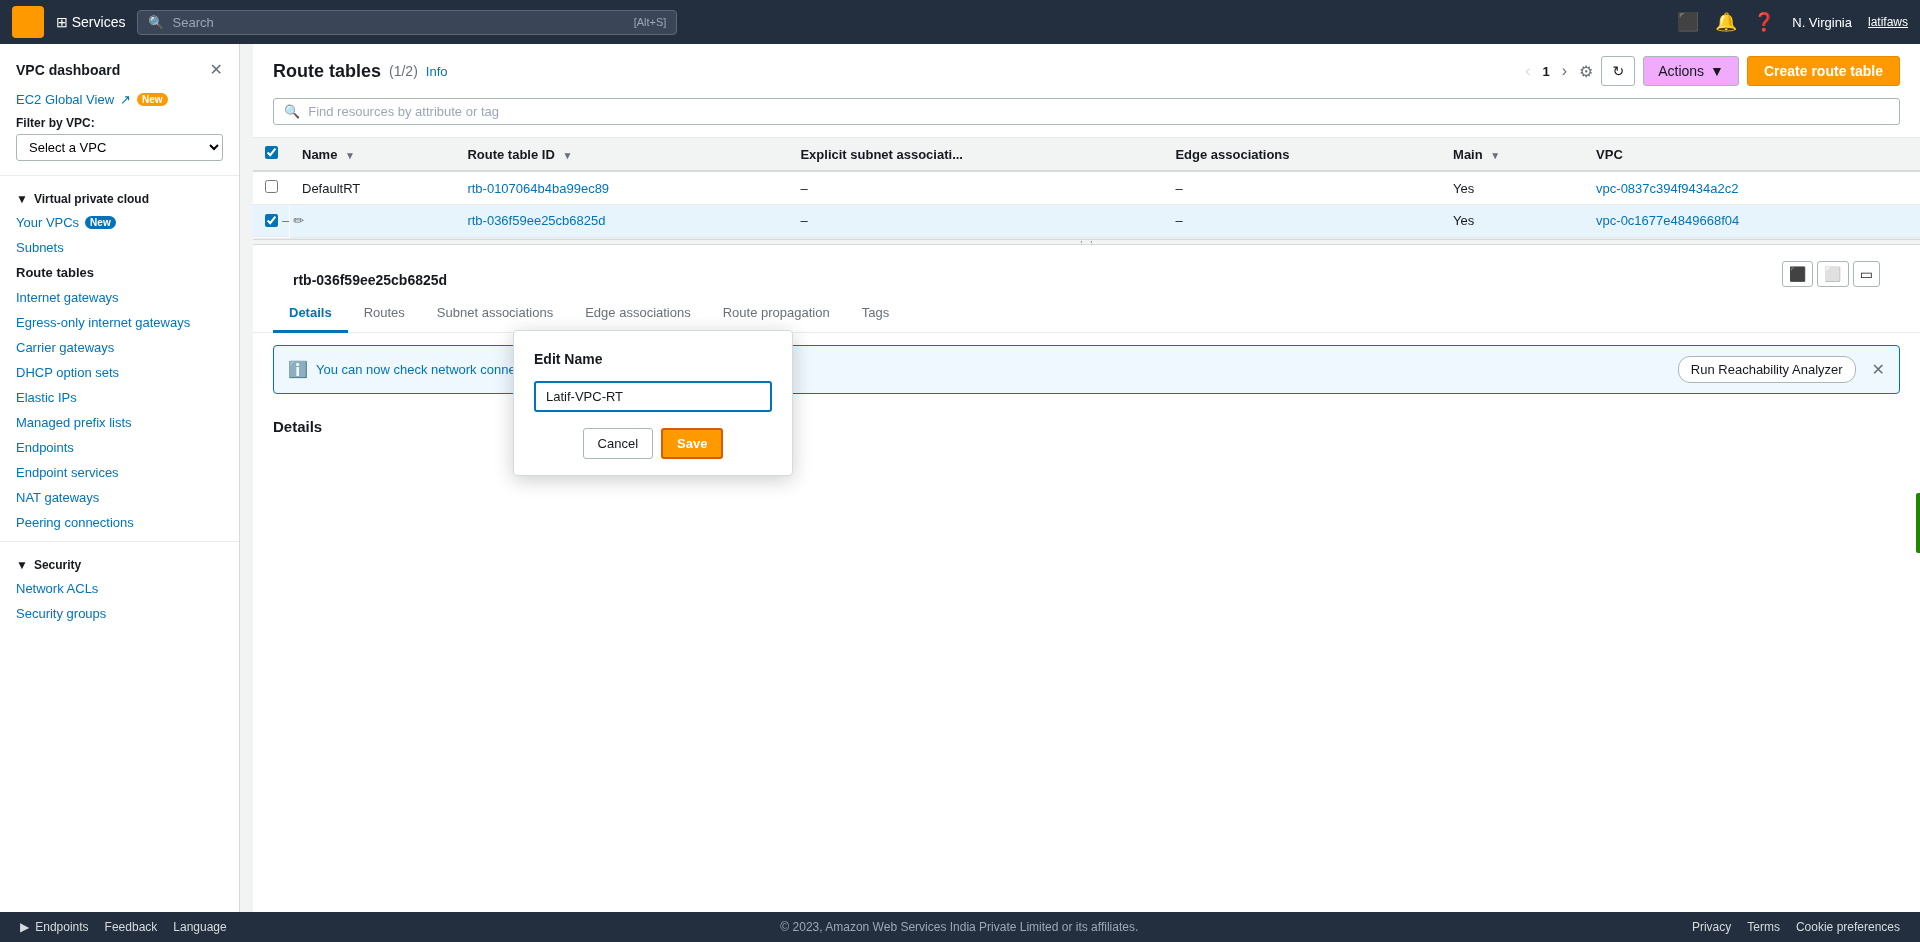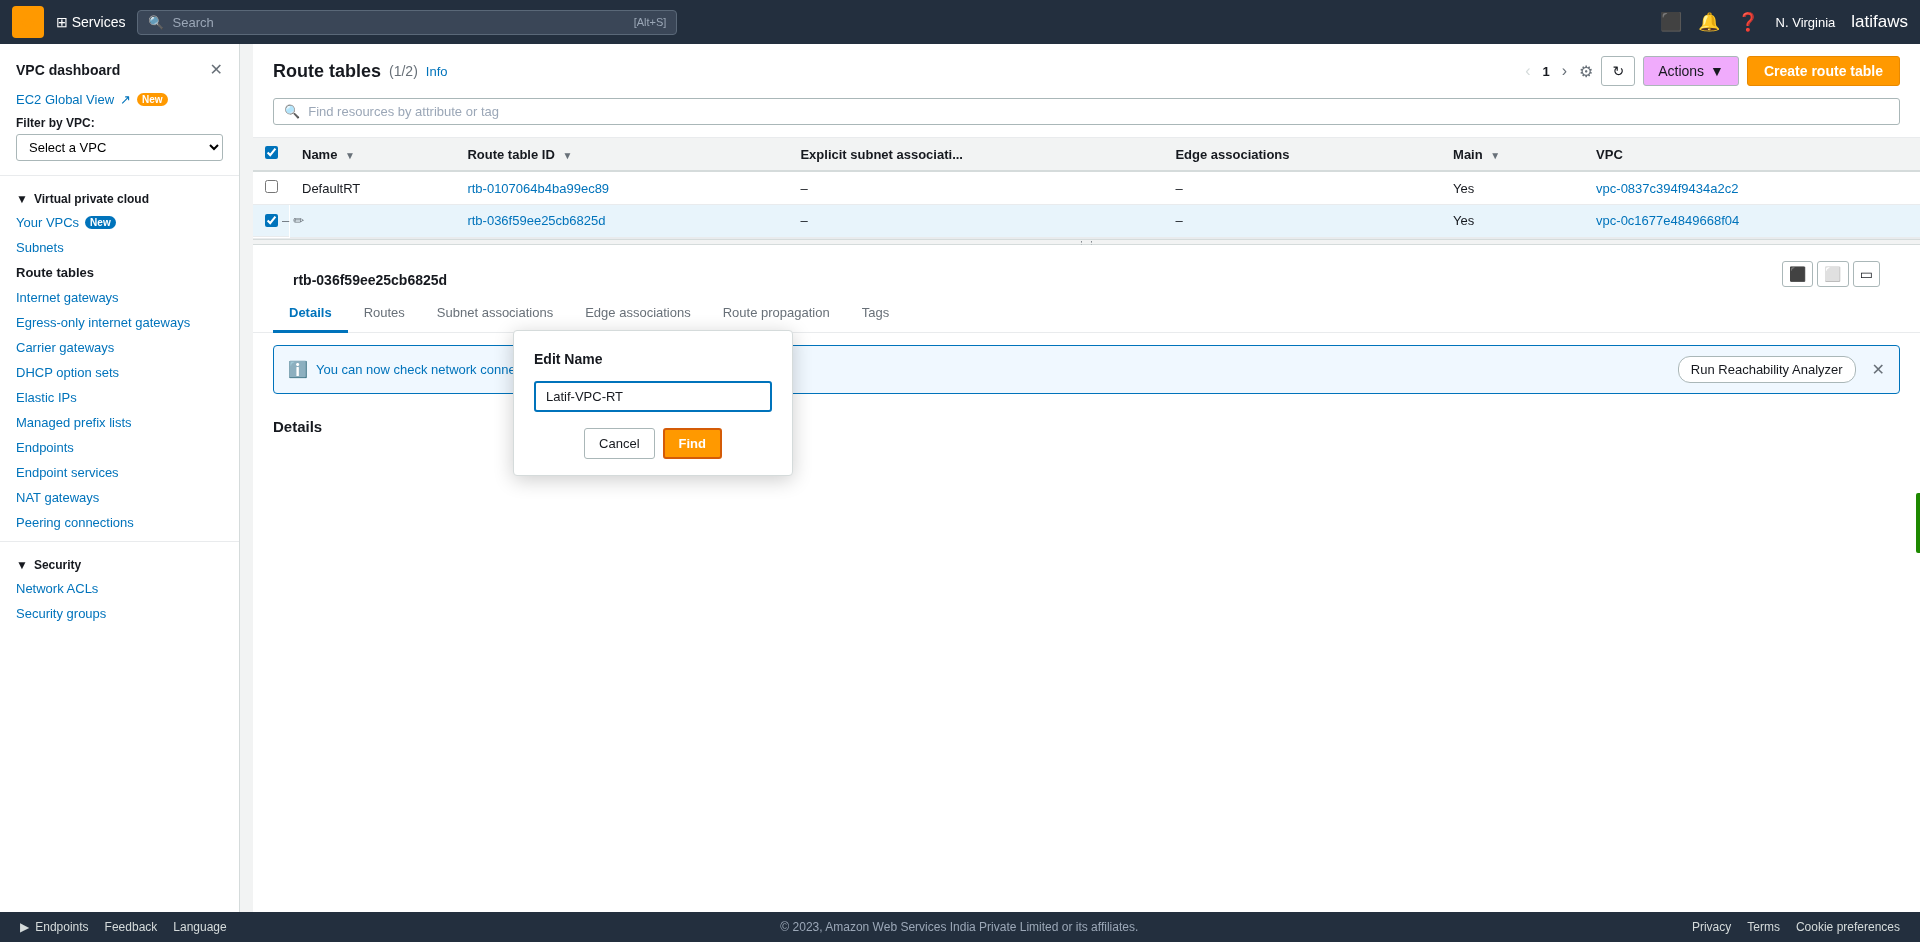--- a/index.html
+++ b/index.html
@@ -45,21 +45,21 @@
     .nav-search input::placeholder { color: #9ba7b7; }
     .search-shortcut {
       color: #9ba7b7; font-size: 11px; white-space: nowrap;
     }
     .nav-right {
       margin-left: auto;
       display: flex; align-items: center; gap: 16px; color: #fff;
     }
     .nav-icon { font-size: 18px; cursor: pointer; color: #d5dbdb; }
     .nav-region { font-size: 13px; cursor: pointer; }
-    .nav-user { font-size: 17px; cursor: pointer; }
+    .nav-user { font-size: 12px; cursor: pointer; text-decoration: underline; }
 
     
     .layout {
       display: flex;
       margin-top: 44px;
       height: calc(100vh - 44px);
       gap: 13px;
     }
 
     
@@ -531,21 +531,21 @@
               </tr>
             </tbody>
           </table>
         </div>
 
         <div class="edit-name-popup">
           <div class="popup-title">Edit Name</div>
           <input class="popup-input" value="Latif-VPC-RT" style="">
           <div class="popup-actions">
             <button class="btn-cancel">Cancel</button>
-            <button class="btn-save">Find</button>
+            <button class="btn-save">Save</button>
           </div>
         </div>
       </div>
 
       <div class="resize-handle">
         <span>⋮⋮</span>
       </div>
 
       <div class="bottom-panel">
         <div style="display:flex; align-items:center; justify-content:space-between; padding: 8px 20px 0;">

